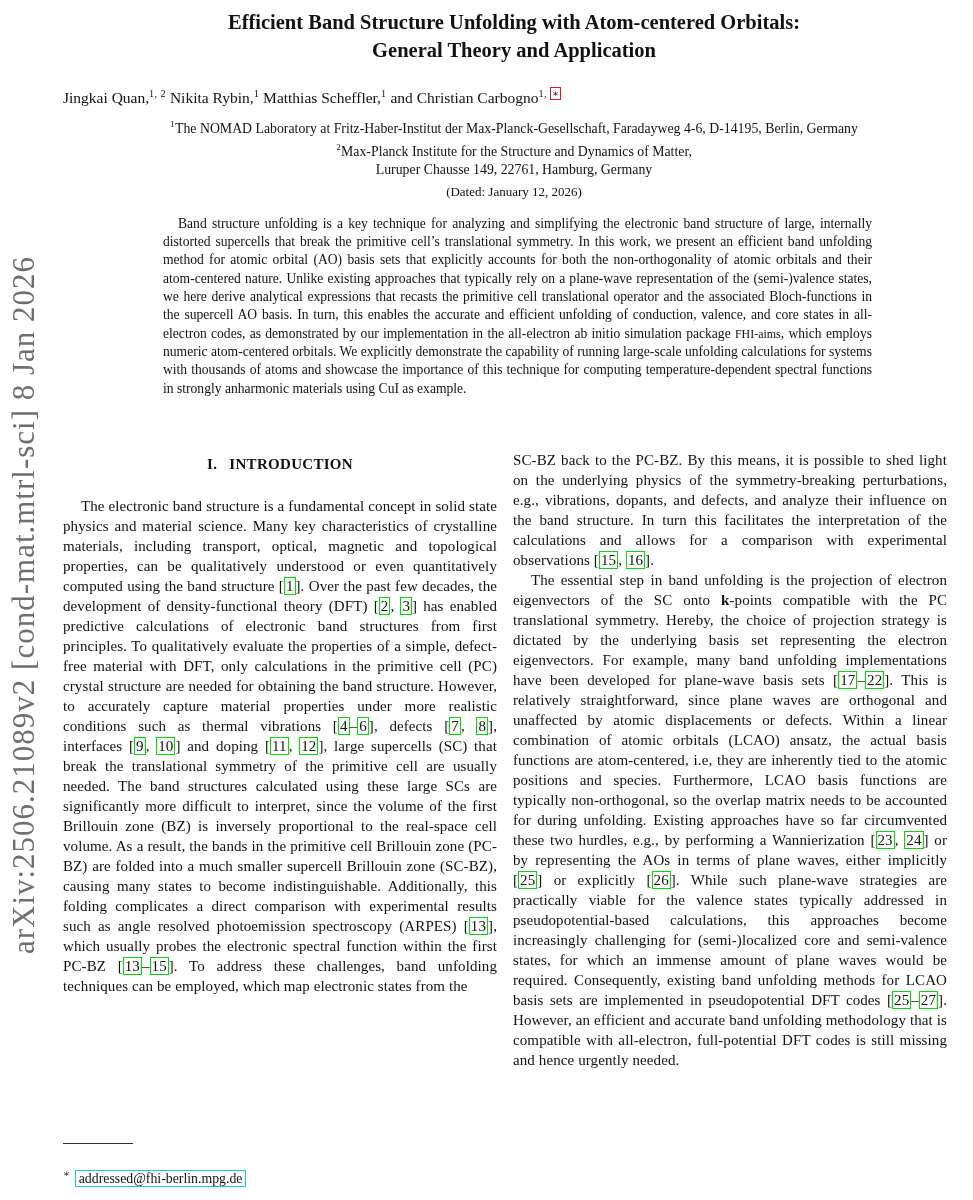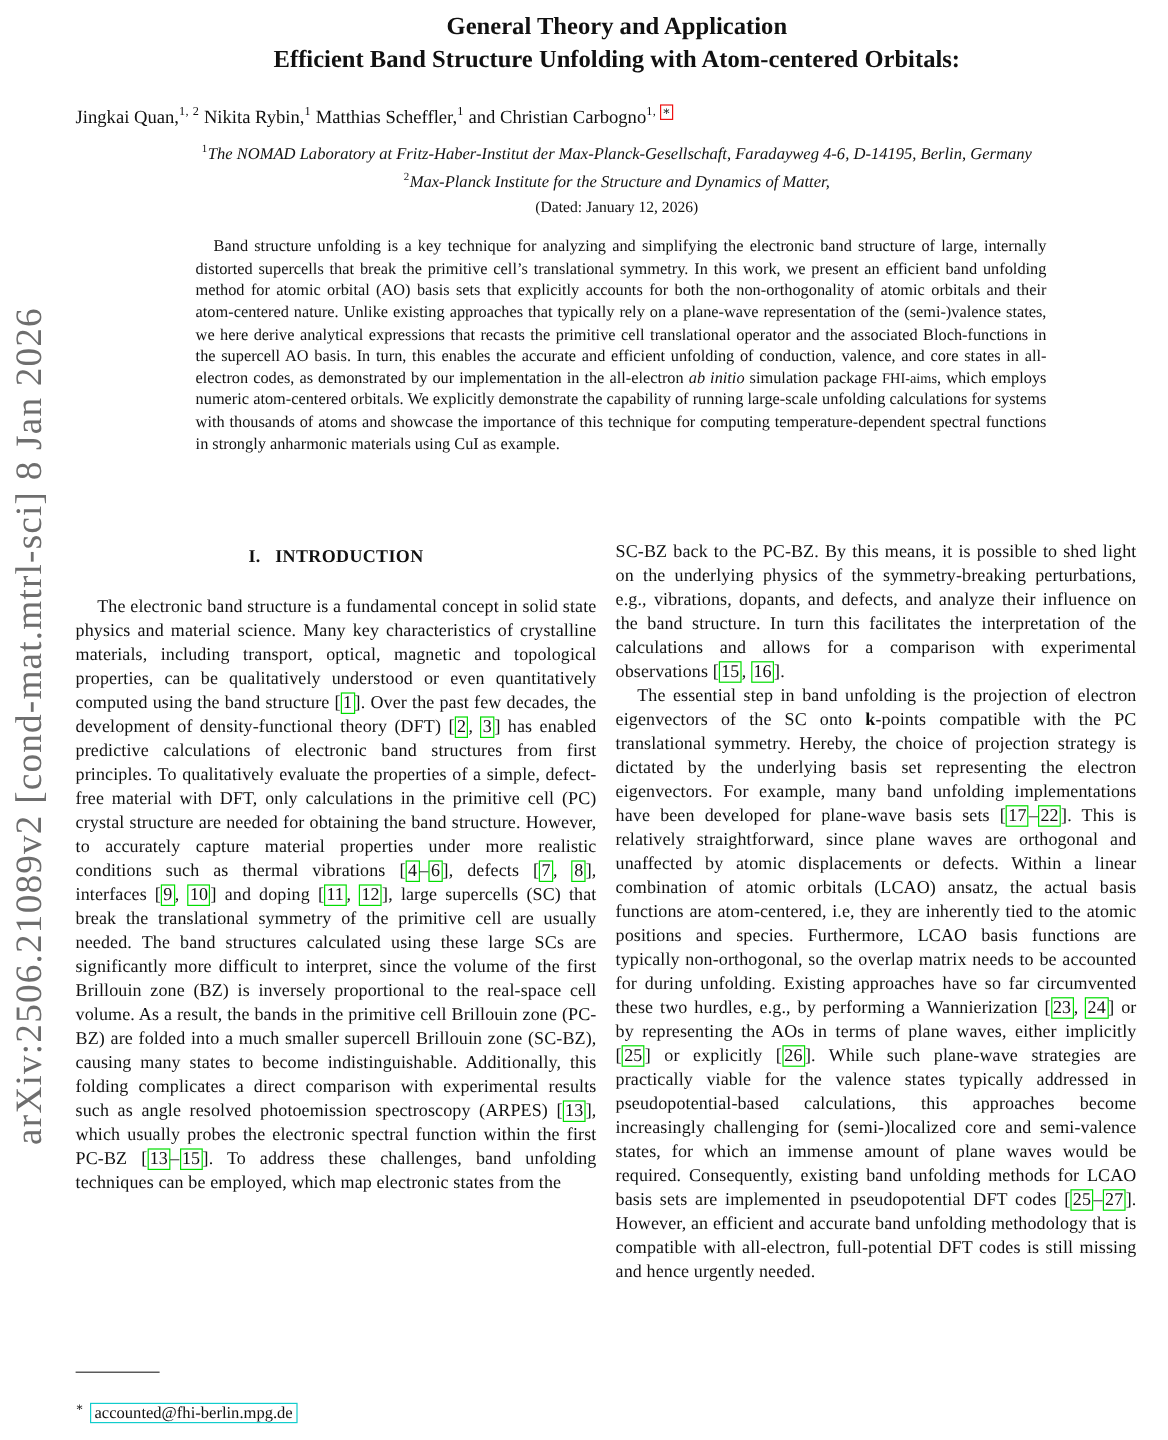--- a/index.html
+++ b/index.html
@@ -27,45 +27,46 @@
   .col{width:434px;font-size:15px;line-height:20px;text-align:justify;letter-spacing:0.1px;}
   .sec-heading{text-align:center;font-weight:bold;font-size:15px;margin:4px 0 22px 0;letter-spacing:0.3px;}
   .para{margin:0;}
   .para.indent{text-indent:18px;}
   .footnote-block{position:absolute;left:63px;top:1143px;width:434px;}
   .footnote-rule{width:70px;border-top:1.4px solid #333;margin:0 0 24px 0;}
   .footnote-line{font-size:13.8px;}
   .footnote-marker{vertical-align:super;font-size:0.72em;margin-right:5px;}
   .email-box{border:1.6px solid var(--email-border,#11cccc);padding:0 3px;}
   
-  .seg-i{font-style:italic;}
+  .seg-i{}
   .seg-b{font-weight:bold;}
   .seg-tt{font-family:Liberation Serif, serif;font-size:0.88em;}
   .seg-sup{vertical-align:super;font-size:0.66em;letter-spacing:0.4px;}
   .seg-c{border:1.5px solid var(--cite-border,#00dd00);padding:0 1px;}
   .seg-star{vertical-align:super;font-size:0.66em;border:1.5px solid var(--star-border,#ee1111);padding:0 1px;}
 </style>
 </head>
 <body>
 
 <div class="page">
 
   <div class="arxiv-stamp">arXiv:2506.21089v2  [cond-mat.mtrl-sci]  8 Jan 2026</div>
 
   <div class="content">
     <div class="title">
+      <div>Efficient Band Structure Unfolding with Atom-centered Orbitals:</div>
       <div>General Theory and Application</div>
-      <div>Efficient Band Structure Unfolding with Atom-centered Orbitals:</div>
     </div>
 
     <div class="authors"><span class="seg seg-p">Jingkai Quan,</span><span class="seg seg-sup">1, 2</span><span class="seg seg-p"> Nikita Rybin,</span><span class="seg seg-sup">1</span><span class="seg seg-p"> Matthias Scheffler,</span><span class="seg seg-sup">1</span><span class="seg seg-p"> and Christian Carbogno</span><span class="seg seg-sup">1, </span><span class="seg seg-star">∗</span></div>
 
     <div class="affils">
       <div><span class="seg seg-sup">1</span><span class="seg seg-i">The NOMAD Laboratory at Fritz-Haber-Institut der Max-Planck-Gesellschaft, Faradayweg 4-6, D-14195, Berlin, Germany</span></div>
       <div><span class="seg seg-sup">2</span><span class="seg seg-i">Max-Planck Institute for the Structure and Dynamics of Matter,</span></div>
+      <div><span class="seg seg-i">Luruper Chausse 149, 22761, Hamburg, Germany</span></div>
     </div>
 
     <div class="dated">(Dated: January 12, 2026)</div>
 
     <div class="abstract"><span class="seg seg-p">Band structure unfolding is a key technique for analyzing and simplifying the electronic band structure of large, internally distorted supercells that break the primitive cell’s translational symmetry. In this work, we present an efficient band unfolding method for atomic orbital (AO) basis sets that explicitly accounts for both the non-orthogonality of atomic orbitals and their atom-centered nature. Unlike existing approaches that typically rely on a plane-wave representation of the (semi-)valence states, we here derive analytical expressions that recasts the primitive cell translational operator and the associated Bloch-functions in the supercell AO basis. In turn, this enables the accurate and efficient unfolding of conduction, valence, and core states in all-electron codes, as demonstrated by our implementation in the all-electron </span><span class="seg seg-i">ab initio</span><span class="seg seg-p"> simulation package </span><span class="seg seg-tt">FHI-aims</span><span class="seg seg-p">, which employs numeric atom-centered orbitals. We explicitly demonstrate the capability of running large-scale unfolding calculations for systems with thousands of atoms and showcase the importance of this technique for computing temperature-dependent spectral functions in strongly anharmonic materials using CuI as example.</span></div>
   </div>
 
   <div class="columns">
     <div class="col">
       <div class="sec-heading">I.&nbsp;&nbsp;&nbsp;INTRODUCTION</div>
@@ -73,17 +74,17 @@
     </div>
     <div class="col">
       <p class="para"><span class="seg seg-p">SC-BZ back to the PC-BZ. By this means, it is possible to shed light on the underlying physics of the symmetry-breaking perturbations, e.g., vibrations, dopants, and defects, and analyze their influence on the band structure. In turn this facilitates the interpretation of the calculations and allows for a comparison with experimental observations [</span><span class="seg seg-c">15</span><span class="seg seg-p">, </span><span class="seg seg-c">16</span><span class="seg seg-p">].</span></p>
       <p class="para indent"><span class="seg seg-p">The essential step in band unfolding is the projection of electron eigenvectors of the SC onto </span><span class="seg seg-b">k</span><span class="seg seg-p">-points compatible with the PC translational symmetry. Hereby, the choice of projection strategy is dictated by the underlying basis set representing the electron eigenvectors. For example, many band unfolding implementations have been developed for plane-wave basis sets [</span><span class="seg seg-c">17</span><span class="seg seg-p">–</span><span class="seg seg-c">22</span><span class="seg seg-p">]. This is relatively straightforward, since plane waves are orthogonal and unaffected by atomic displacements or defects. Within a linear combination of atomic orbitals (LCAO) ansatz, the actual basis functions are atom-centered, i.e, they are inherently tied to the atomic positions and species. Furthermore, LCAO basis functions are typically non-orthogonal, so the overlap matrix needs to be accounted for during unfolding. Existing approaches have so far circumvented these two hurdles, e.g., by performing a Wannierization [</span><span class="seg seg-c">23</span><span class="seg seg-p">, </span><span class="seg seg-c">24</span><span class="seg seg-p">] or by representing the AOs in terms of plane waves, either implicitly [</span><span class="seg seg-c">25</span><span class="seg seg-p">] or explicitly [</span><span class="seg seg-c">26</span><span class="seg seg-p">]. While such plane-wave strategies are practically viable for the valence states typically addressed in pseudopotential-based calculations, this approaches become increasingly challenging for (semi-)localized core and semi-valence states, for which an immense amount of plane waves would be required. Consequently, existing band unfolding methods for LCAO basis sets are implemented in pseudopotential DFT codes [</span><span class="seg seg-c">25</span><span class="seg seg-p">–</span><span class="seg seg-c">27</span><span class="seg seg-p">]. However, an efficient and accurate band unfolding methodology that is compatible with all-electron, full-potential DFT codes is still missing and hence urgently needed.</span></p>
     </div>
   </div>
 
   <div class="footnote-block">
     <div class="footnote-rule"></div>
     <div class="footnote-line">
-      <span class="footnote-marker">∗</span><span class="email-box">accounted@fhi-berlin.mpg.de</span>
+      <span class="footnote-marker">∗</span><span class="email-box">addressed@fhi-berlin.mpg.de</span>
     </div>
   </div>
 
 </div>
 
 </body></html>

